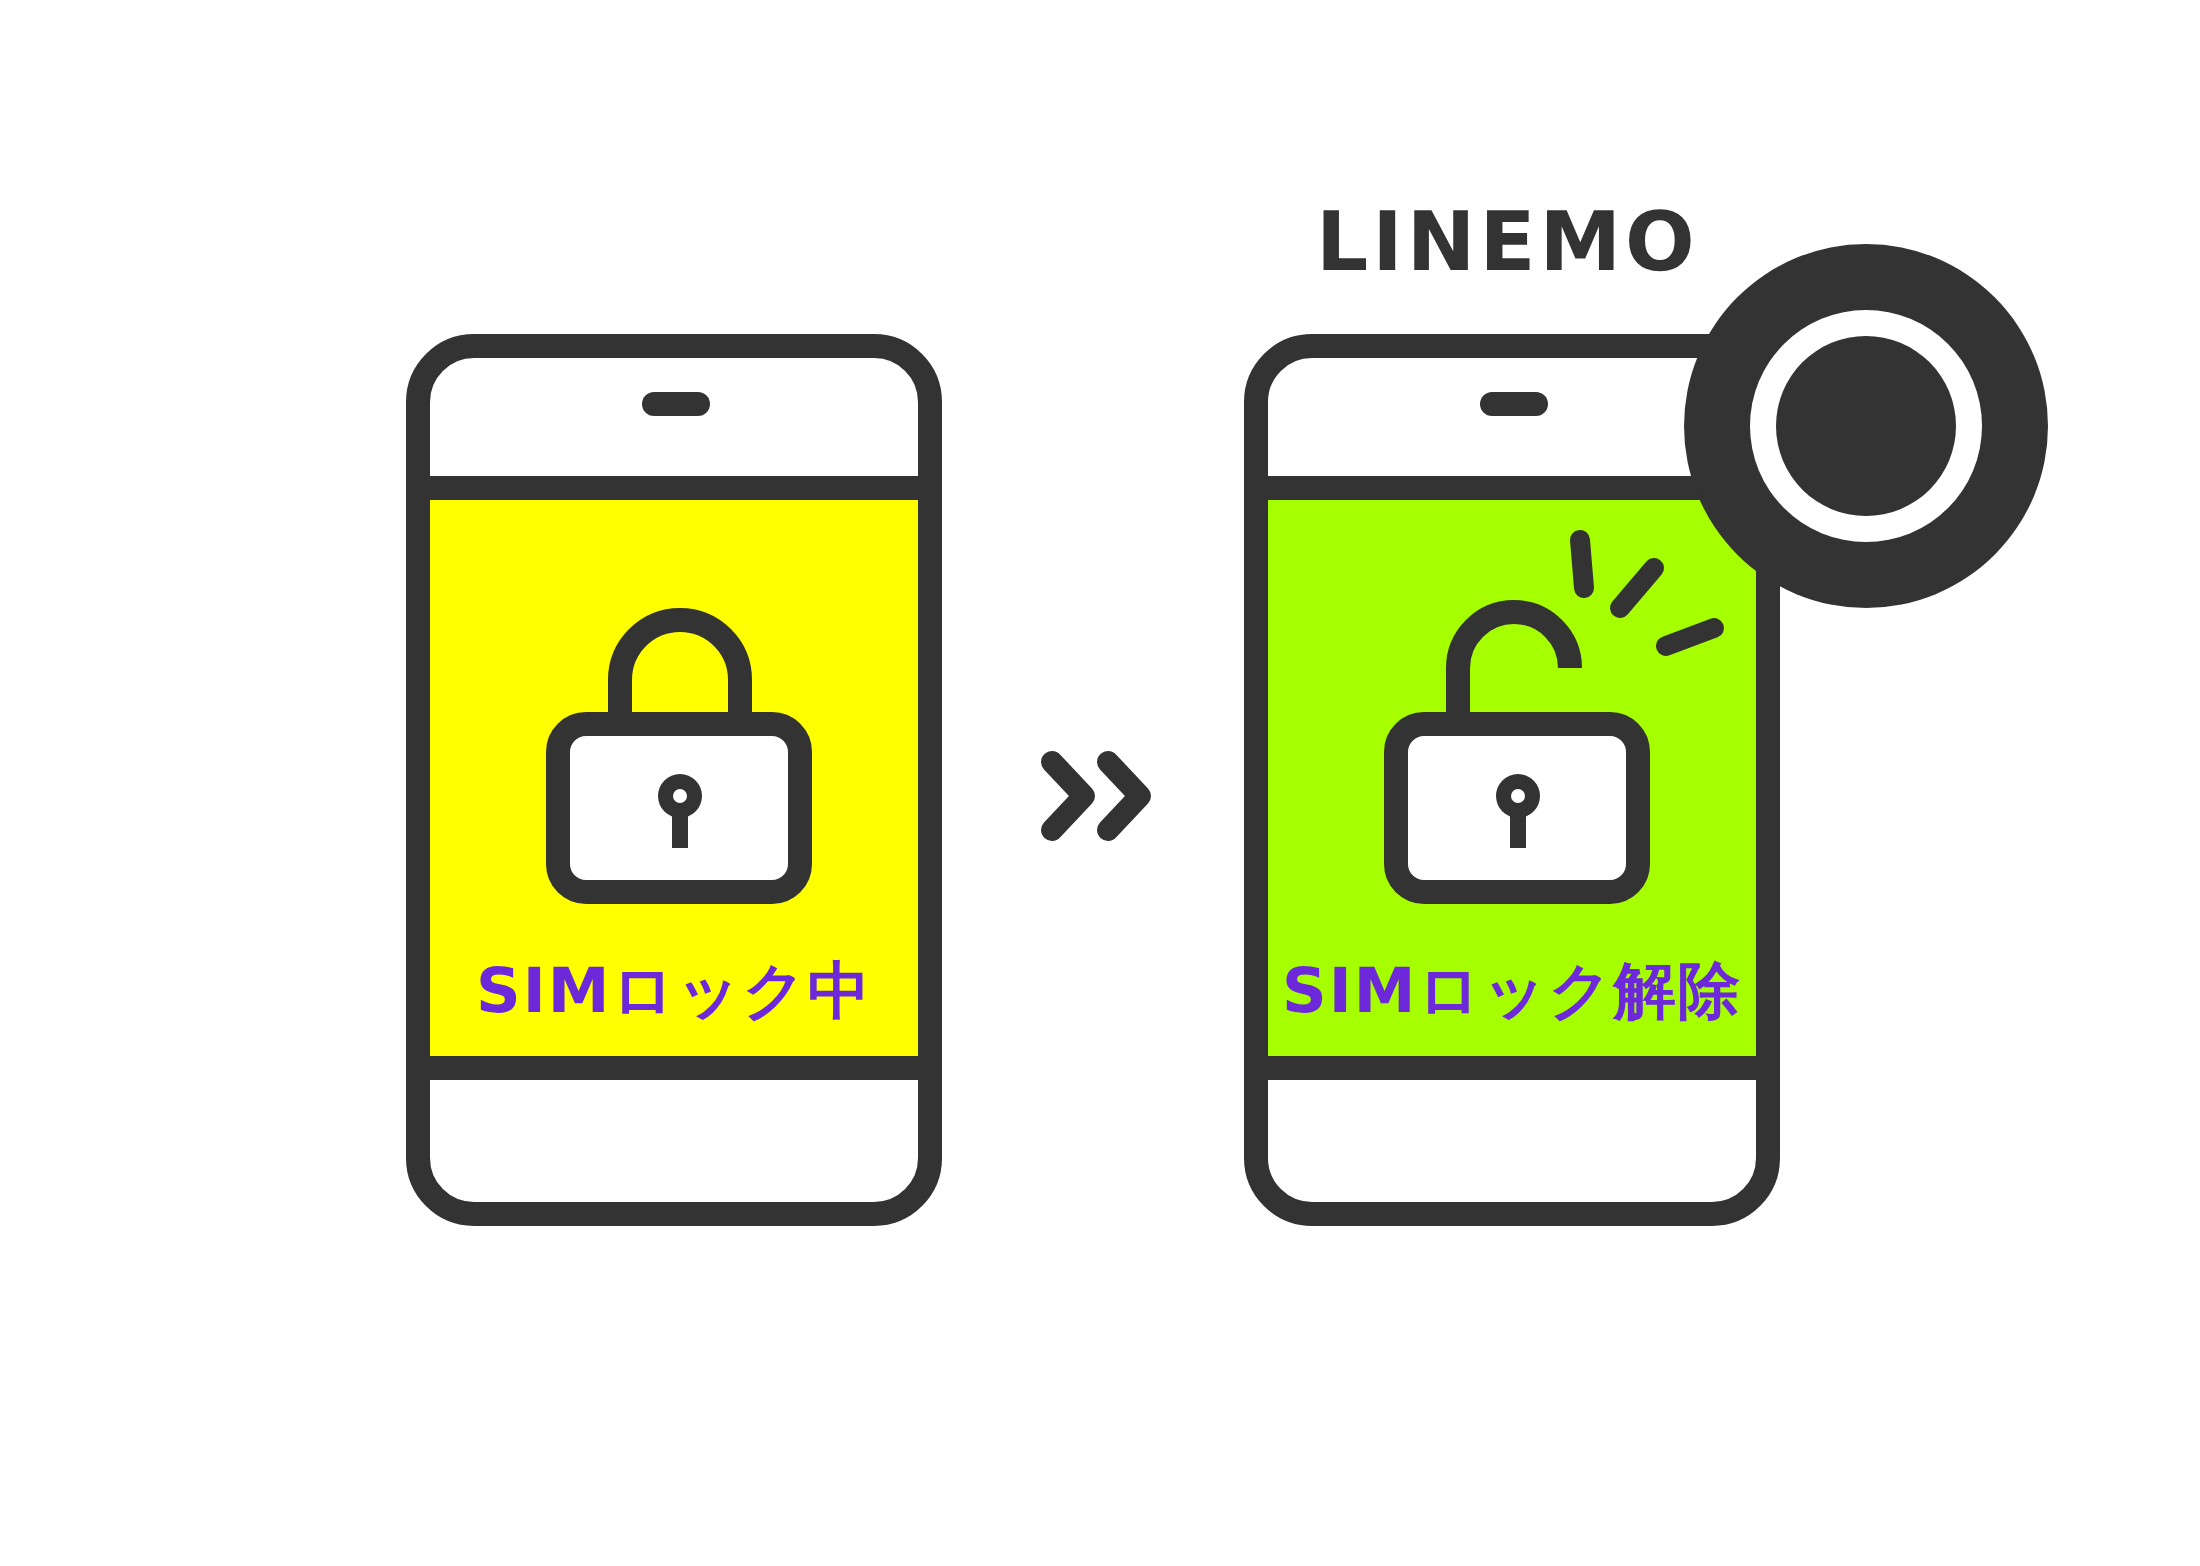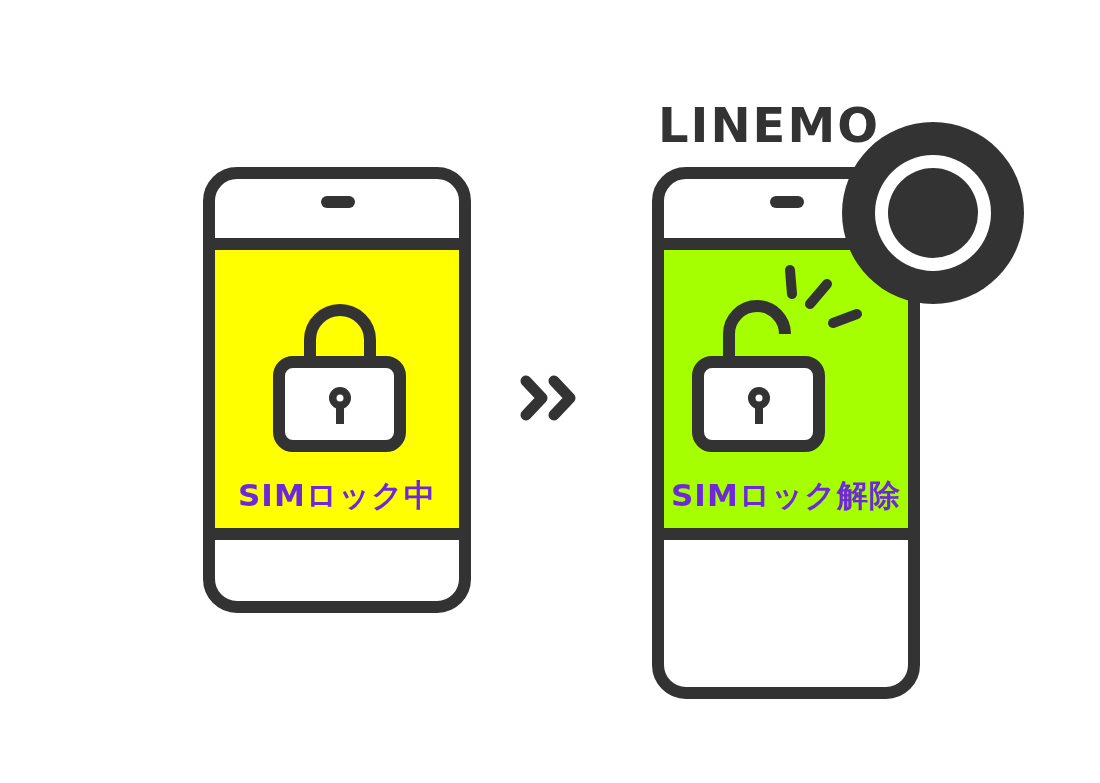--- a/index.html
+++ b/index.html
@@ -2,21 +2,21 @@
 <html><head>
 <meta charset="utf-8">
 <style>
   html,body{margin:0;padding:0;background:#fff;}
   body{width:1100px;height:783px;position:relative;overflow:hidden;font-family:"DejaVu Sans","Liberation Sans",sans-serif;}
   .phone{position:absolute;box-sizing:border-box;border:12px solid #333;border-radius:34px;background:#fff;overflow:hidden;}
   .speaker{position:absolute;height:12px;border-radius:6px;background:#333;}
   .bar{position:absolute;left:0;right:0;height:12px;background:#333;}
   .screen{position:absolute;left:0;right:0;}
   .label{position:absolute;left:0;right:0;text-align:center;font-weight:bold;color:#6d28d9;font-size:31px;letter-spacing:1px;}
-  .brand{position:absolute;font-weight:bold;color:#333;font-size:48px;letter-spacing:2px;}
+  .brand{position:absolute;font-weight:bold;color:#333;font-size:41px;letter-spacing:2px;}
   svg{position:absolute;overflow:visible;}
 </style>
 </head>
 <body>
 
 <div class="phone" style="left:203px;top:167px;width:268px;height:446px;">
   <div class="speaker" style="left:106px;top:17px;width:34px;"></div>
   <div class="bar" style="top:59px;"></div>
   <div class="screen" style="top:71px;height:278px;background:#FFFF00;"></div>
   <div class="bar" style="top:349px;"></div>
@@ -30,21 +30,21 @@
   <rect x="63" y="104" width="8" height="20" fill="#333"></rect>
 </svg>
 
 <svg style="left:520px;top:375px;" width="62" height="46" viewBox="0 0 62 46">
   <polyline points="6,6 22,23 6,40" fill="none" stroke="#333" stroke-width="11" stroke-linecap="round" stroke-linejoin="round"></polyline>
   <polyline points="34,6 50,23 34,40" fill="none" stroke="#333" stroke-width="11" stroke-linecap="round" stroke-linejoin="round"></polyline>
 </svg>
 
 <div class="brand" style="left:658px;top:97px;">LINEMO</div>
 
-<div class="phone" style="left:652px;top:167px;width:268px;height:532px;">
+<div class="phone" style="left:622px;top:167px;width:268px;height:446px;">
   <div class="speaker" style="left:106px;top:17px;width:34px;"></div>
   <div class="bar" style="top:59px;"></div>
   <div class="screen" style="top:71px;height:278px;background:#A6FF00;"></div>
   <div class="bar" style="top:349px;"></div>
   <div class="label" style="top:296px;">SIMロック解除</div>
 </div>
 <svg style="left:692px;top:262px;" width="180" height="190" viewBox="0 0 180 190">
 
   <line x1="98" y1="8" x2="100" y2="32" stroke="#333" stroke-width="10" stroke-linecap="round"></line>
   <line x1="135" y1="22" x2="118" y2="42" stroke="#333" stroke-width="10" stroke-linecap="round"></line>

